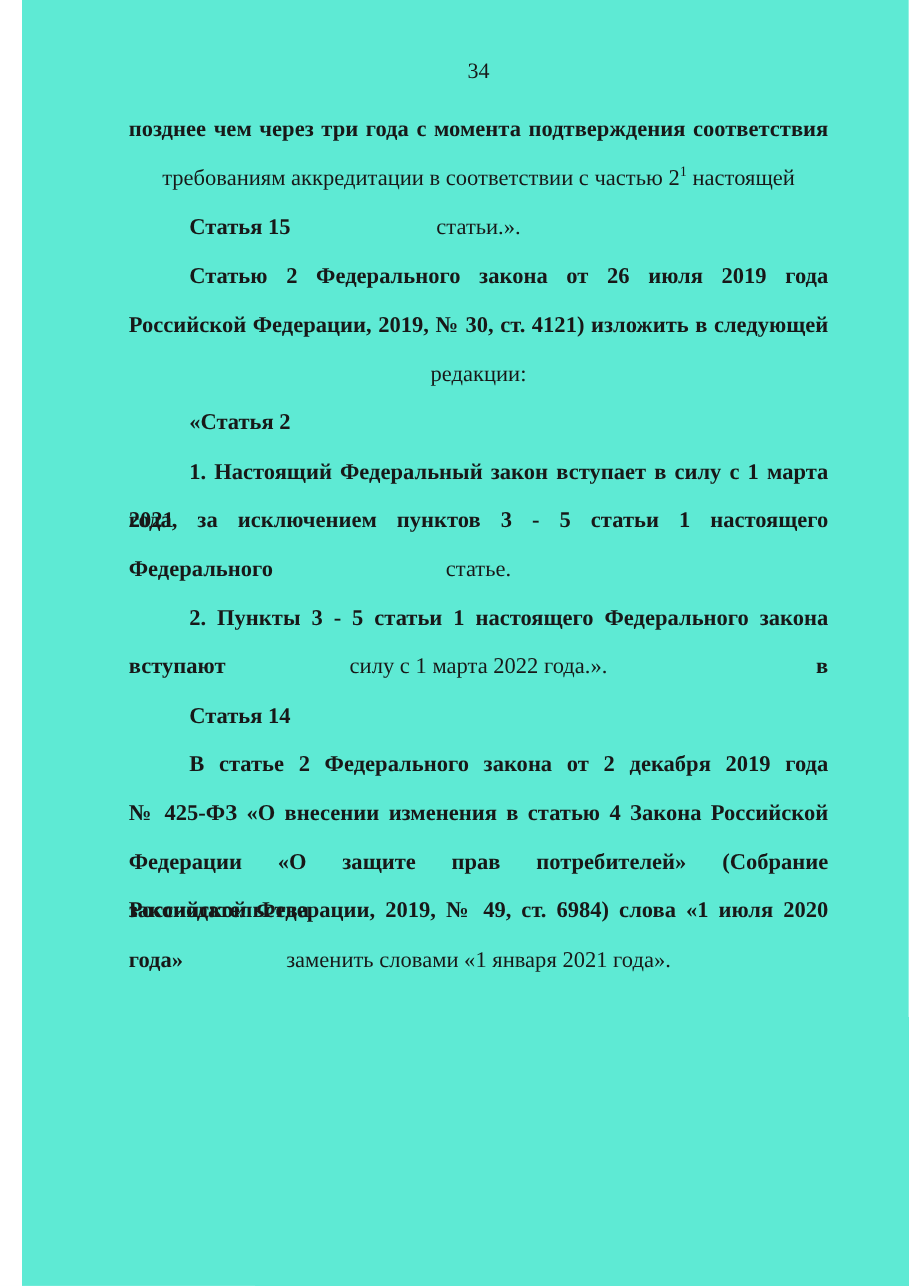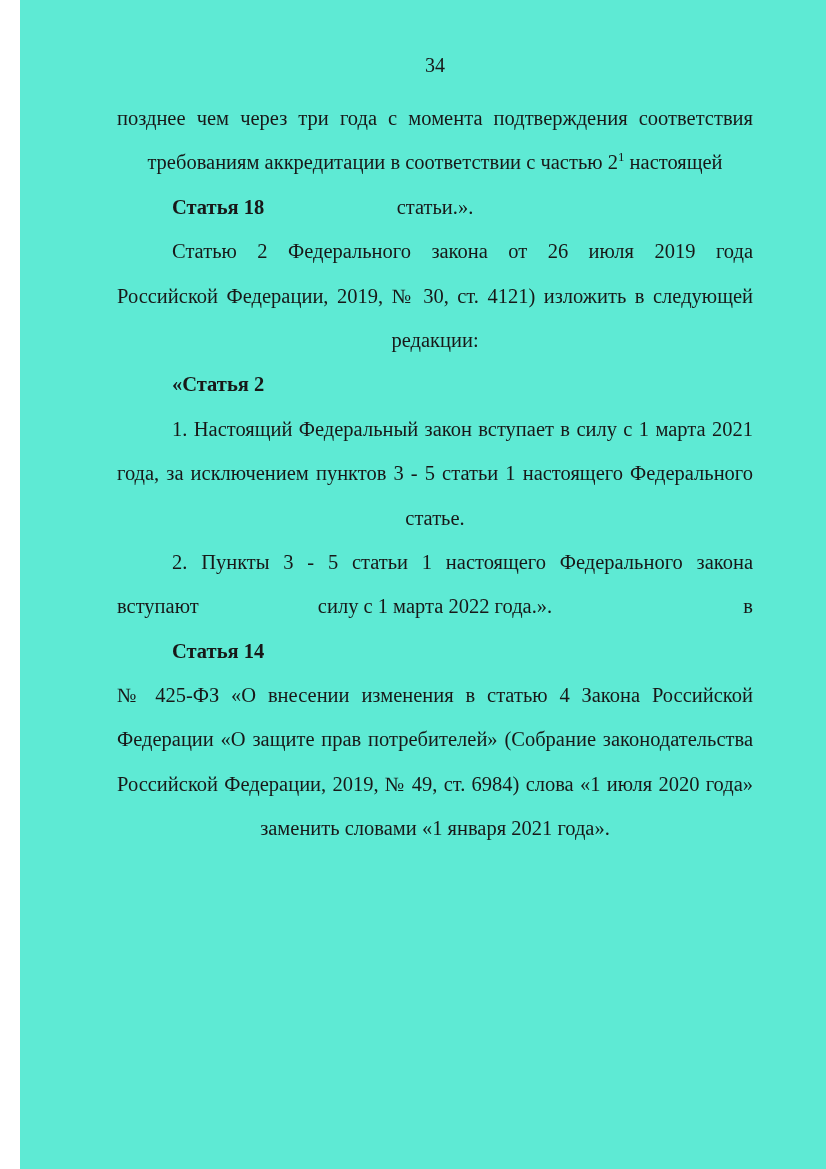--- a/index.html
+++ b/index.html
@@ -32,20 +32,21 @@
   .line {
     height: 44.4px;
     line-height: 44.4px;
     font-size: 20.5px;
     text-align: center;
     white-space: normal;
   }
   .j {
     text-align: justify;
     text-align-last: justify;
+    font-weight: bold;
   }
   .ind {
     text-indent: 55px;
   }
   .h {
     font-weight: bold;
     text-indent: 55px;
     text-align: left;
   }
   sup {
@@ -58,36 +59,37 @@
 <body>
 
 <div class="page">
   <div class="textblock">
 
     <div class="pagenum">34</div>
 
     <div class="line j">позднее чем через три года с момента подтверждения соответствия</div>
     <div class="line"><span>требованиям аккредитации в соответствии с частью 2</span><sup>1</sup><span> настоящей статьи.».</span></div>
 
-    <div class="line h">Статья 18</div>
+    <div class="line h">Статья 15</div>
 
     <div class="line j ind">Статью 2 Федерального закона от 26 июля 2019 года</div>
     <div class="line j">Российской Федерации, 2019, № 30, ст. 4121) изложить в следующей</div>
     <div class="line">редакции:</div>
 
     <div class="line h">«Статья 2</div>
 
     <div class="line j ind">1. Настоящий Федеральный закон вступает в силу с 1 марта 2021</div>
     <div class="line j">года, за исключением пунктов 3 - 5 статьи 1 настоящего Федерального</div>
     <div class="line">статье.</div>
 
     <div class="line j ind">2. Пункты 3 - 5 статьи 1 настоящего Федерального закона вступают в</div>
     <div class="line">силу с 1 марта 2022 года.».</div>
 
     <div class="line h">Статья 14</div>
 
+    <div class="line j ind">В статье 2 Федерального закона от 2 декабря 2019 года</div>
     <div class="line j">№ 425-ФЗ «О внесении изменения в статью 4 Закона Российской</div>
     <div class="line j">Федерации «О защите прав потребителей» (Собрание законодательства</div>
     <div class="line j">Российской Федерации, 2019, № 49, ст. 6984) слова «1 июля 2020 года»</div>
     <div class="line">заменить словами «1 января 2021 года».</div>
 
   </div>
 </div>
 
 </body></html>

